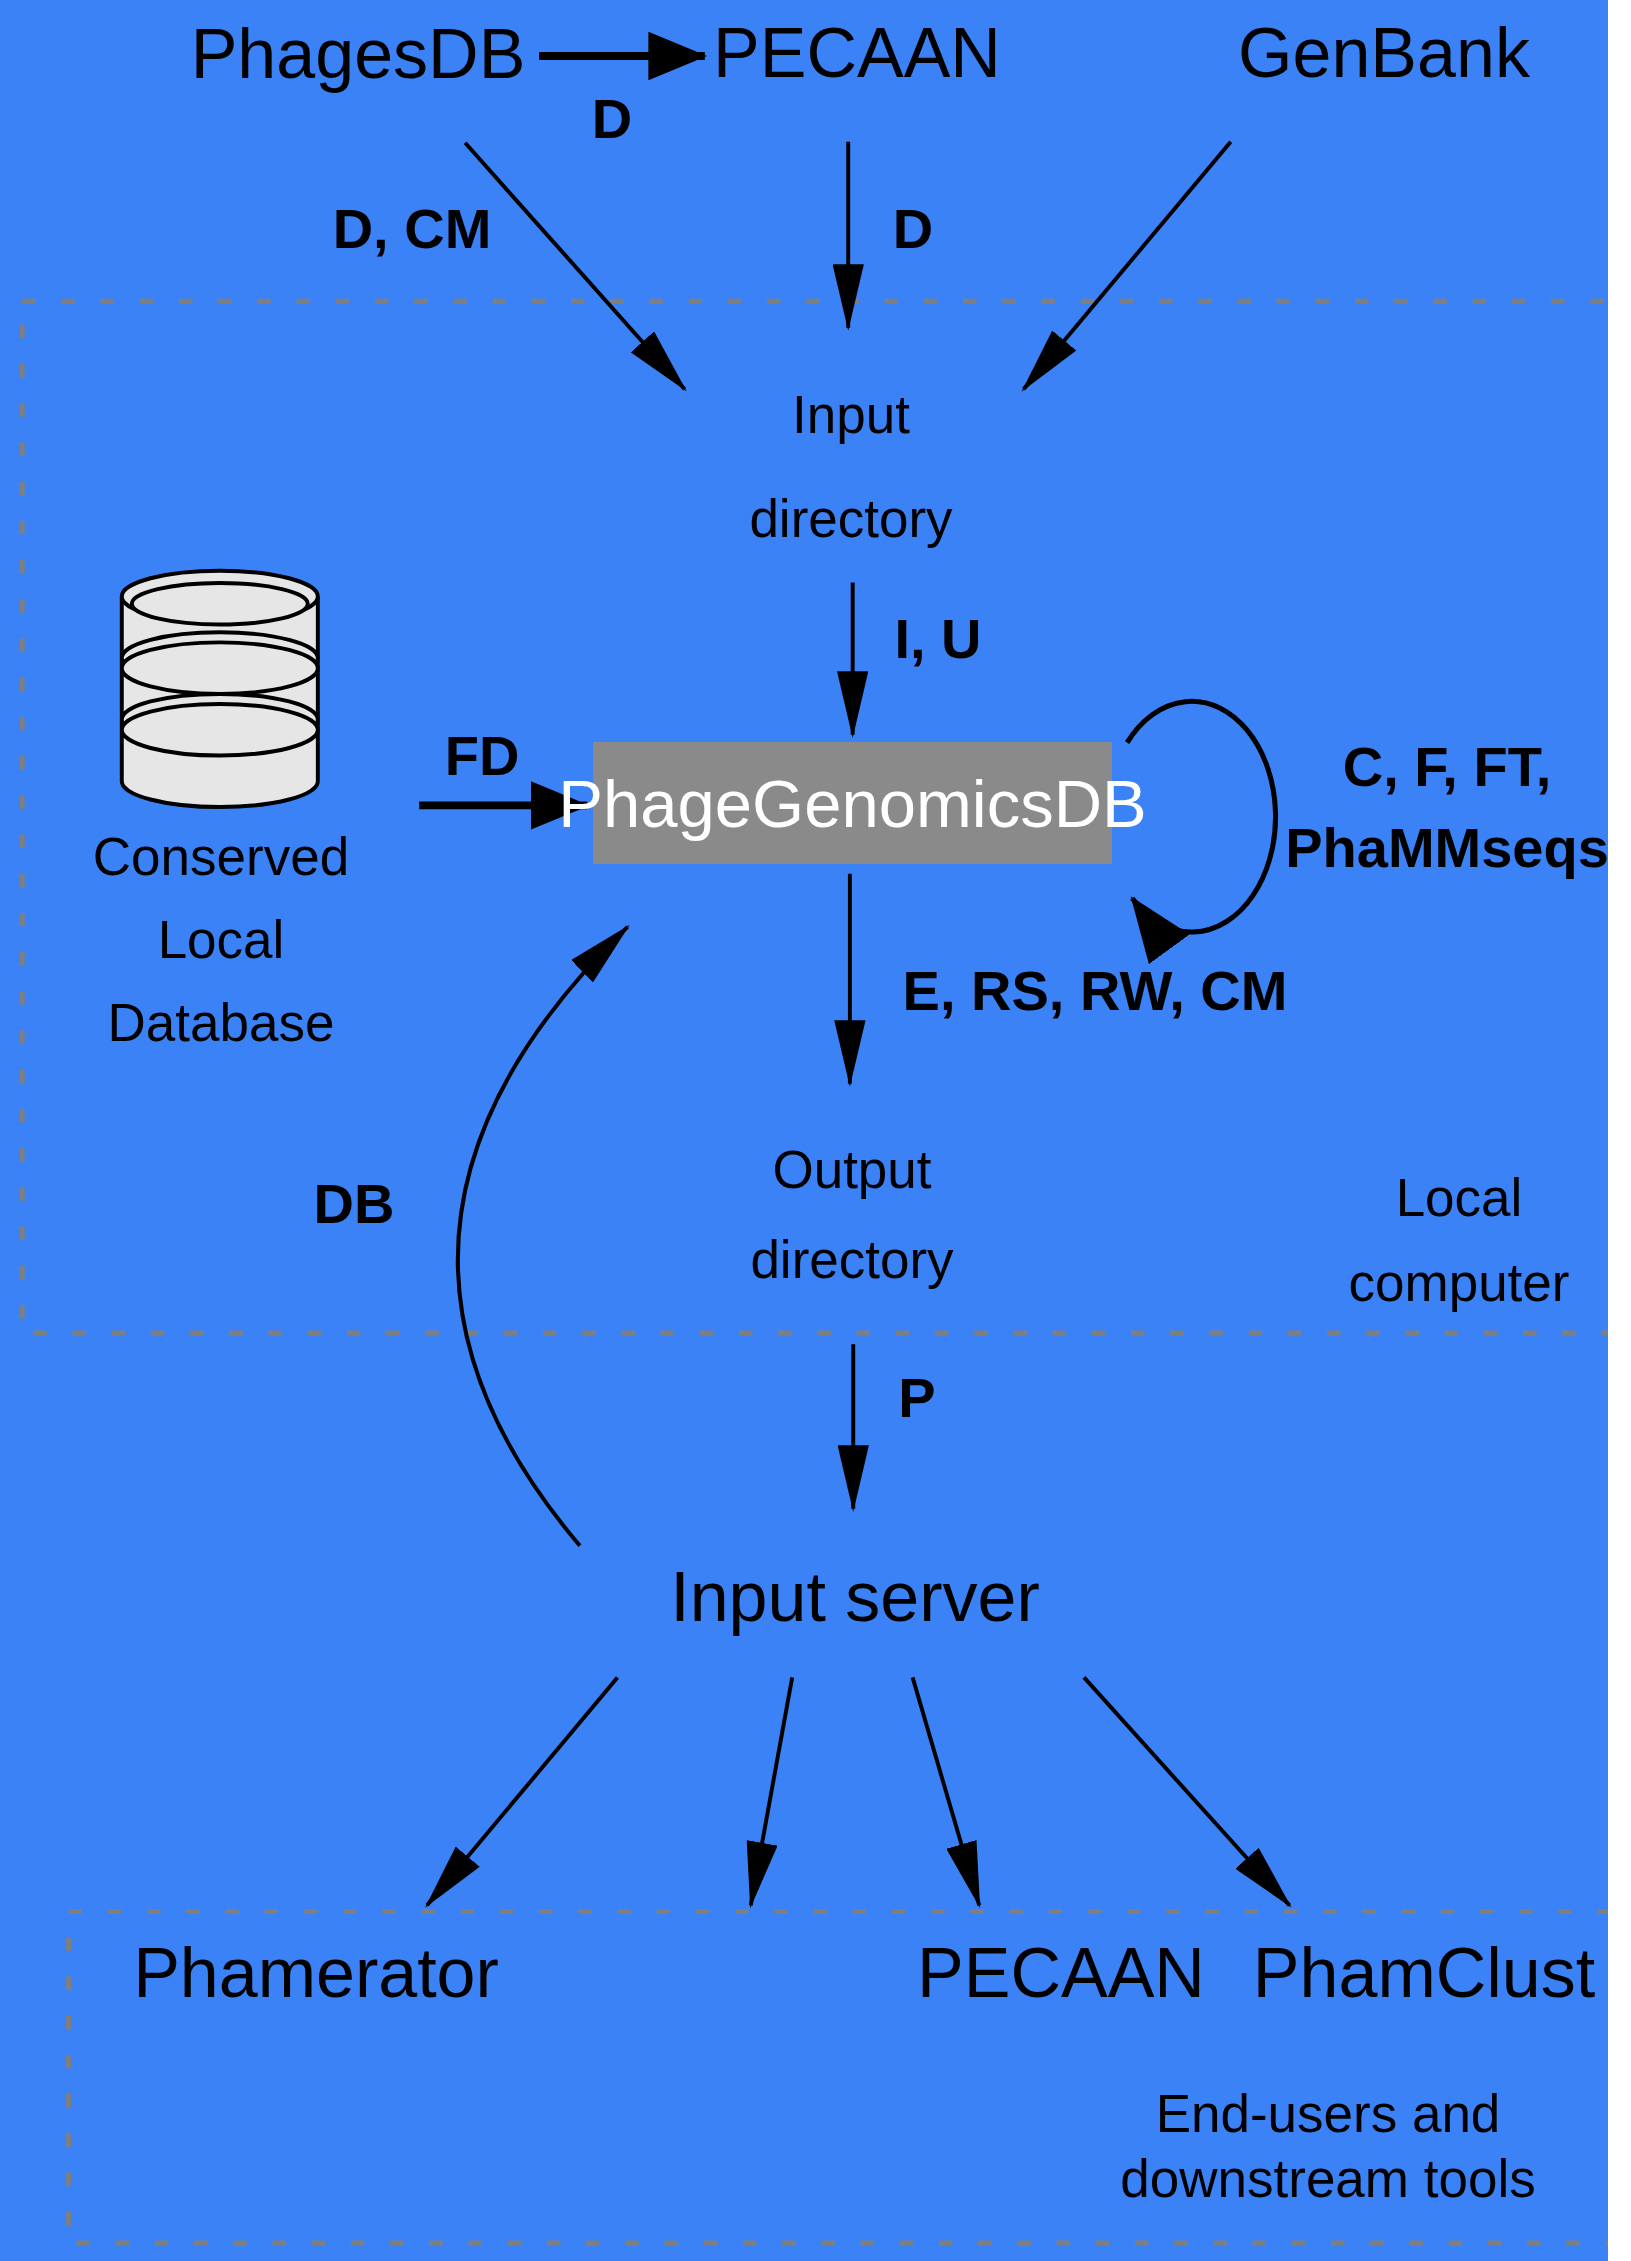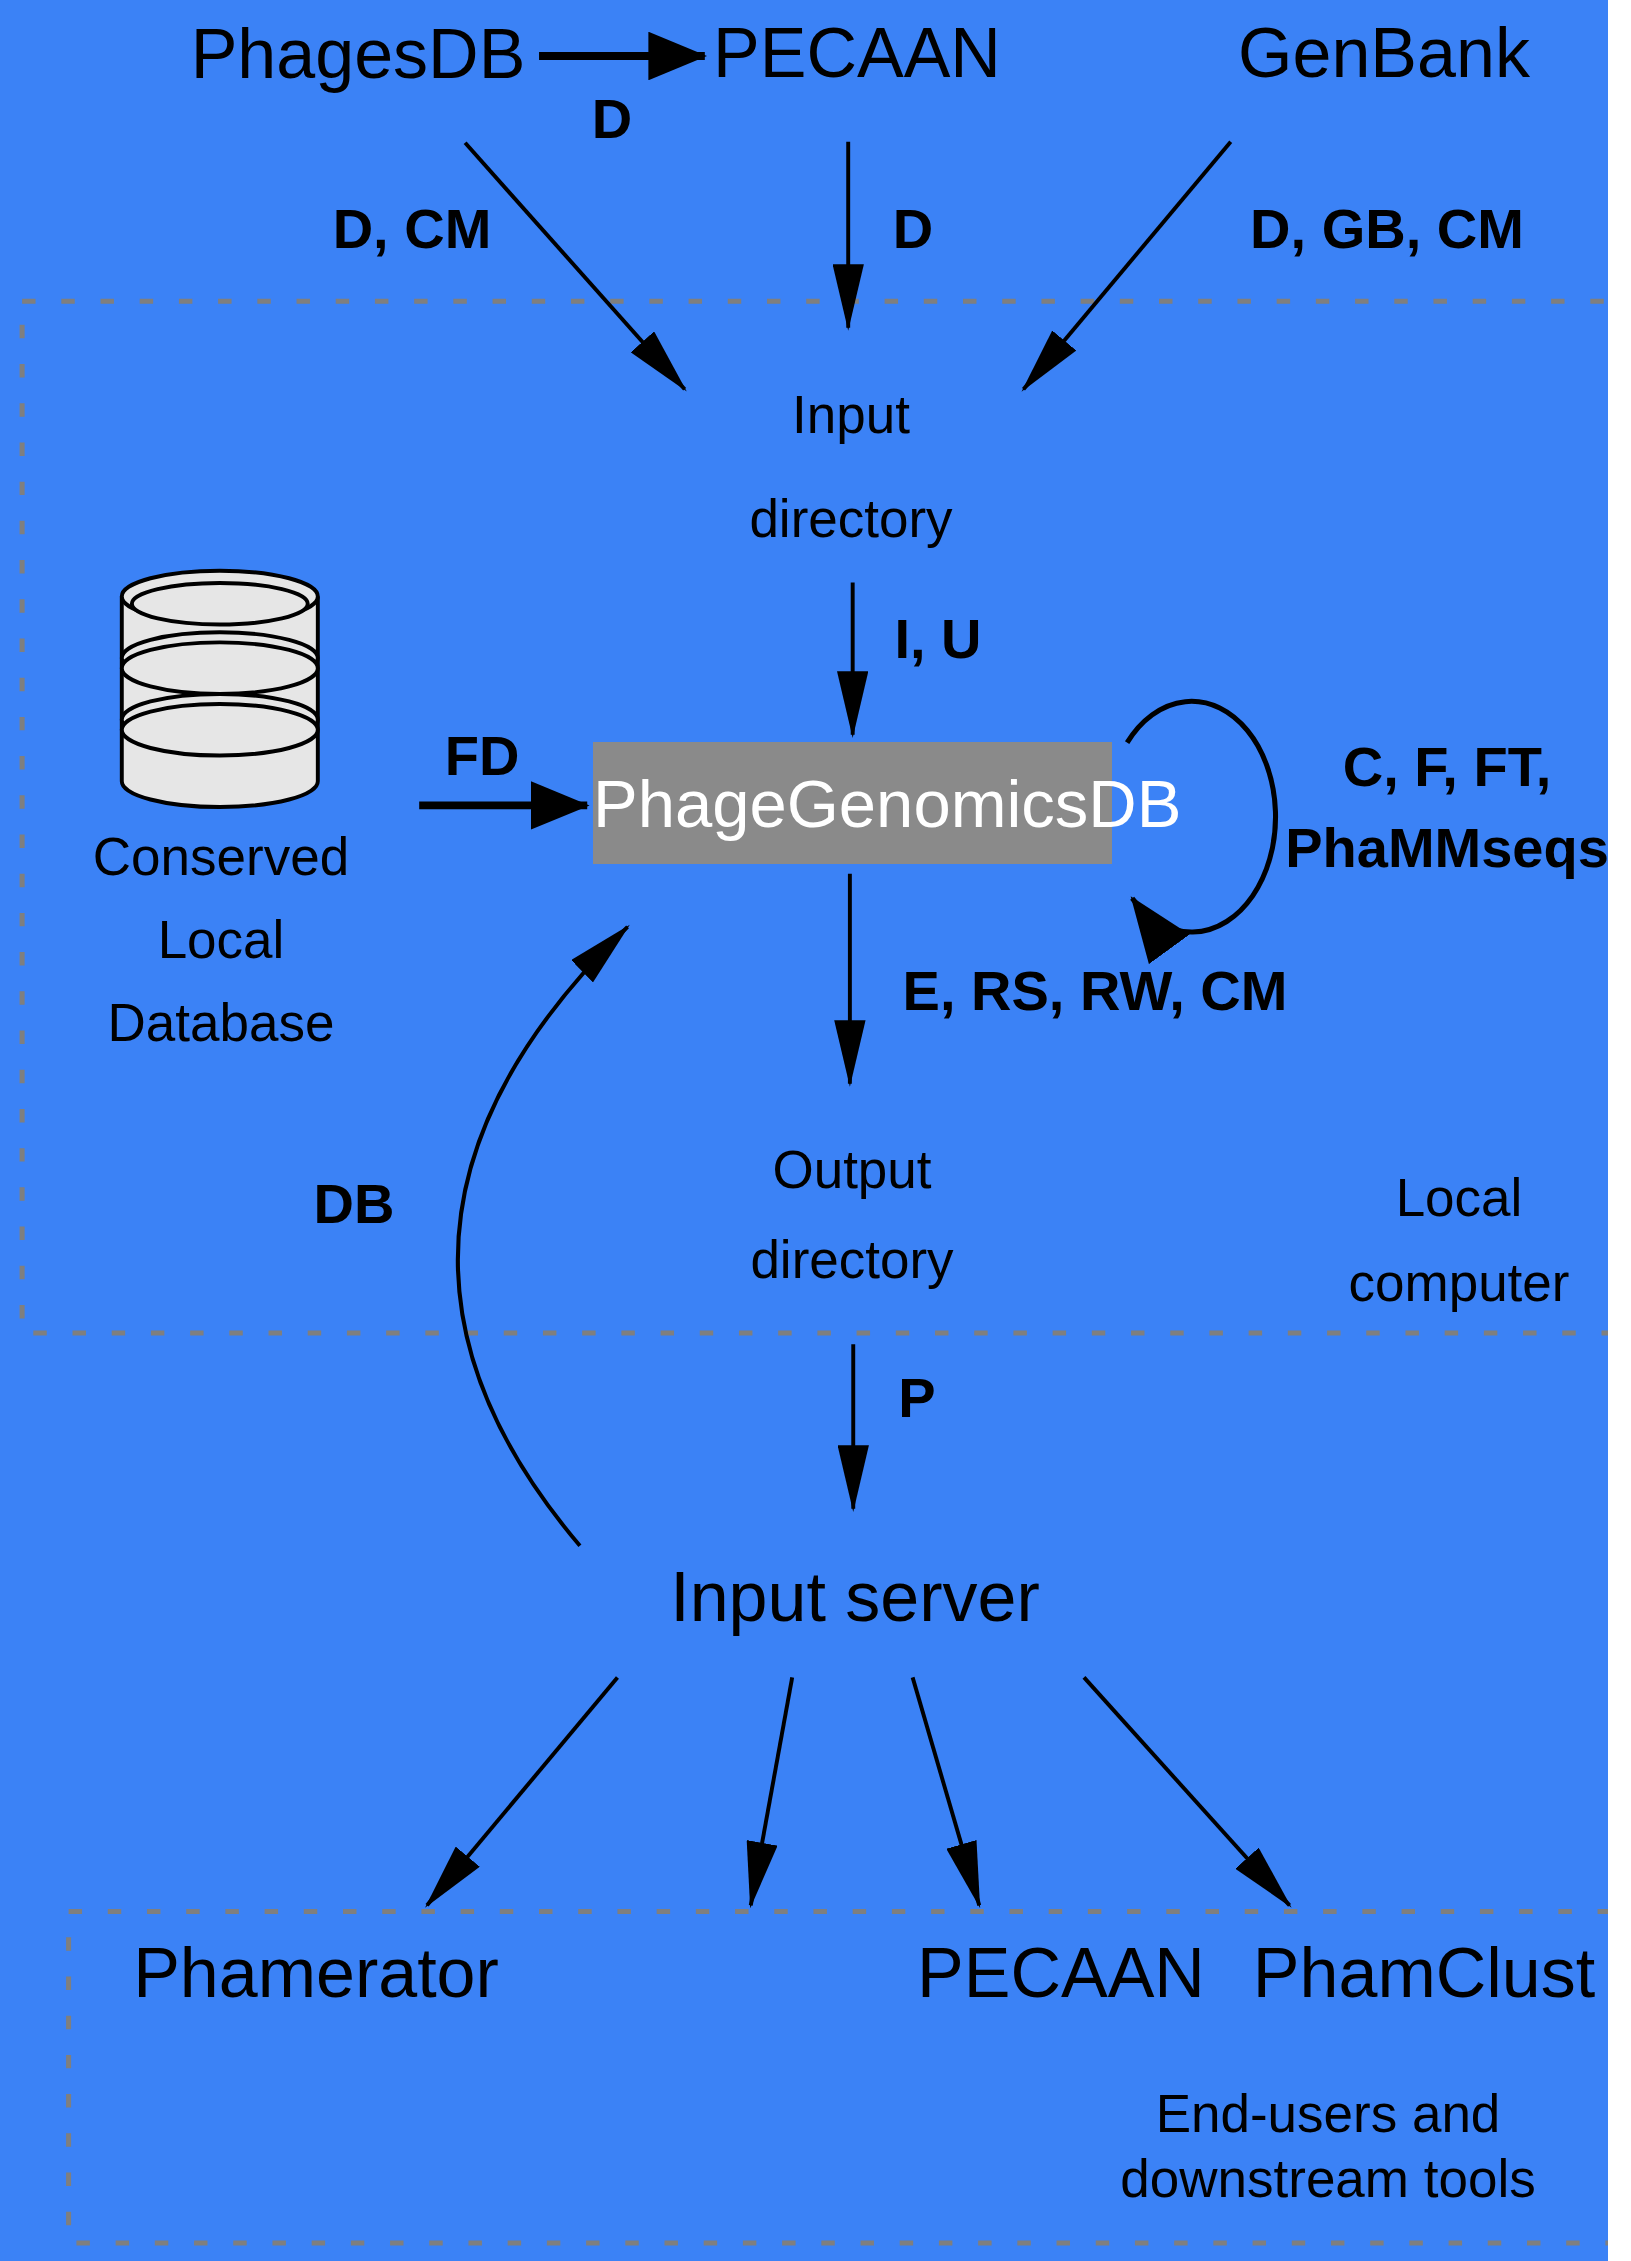--- a/index.html
+++ b/index.html
@@ -27,21 +27,21 @@
     text-align:center;
     z-index:3;
   }
   .node{font-size:70px;line-height:1;}
   .node2{font-size:53px;}
   .tag{font-size:56px;font-weight:bold;line-height:1;}
   .dbbox{
     position:absolute;
     left:593px;top:742px;width:519px;height:122px;
     background:var(--db-box-fill);
-    display:flex;align-items:center;justify-content:flex-start;
+    display:flex;align-items:center;justify-content:center;
     z-index:2;
   }
   .dbbox span{
     color:var(--db-box-text);
     font-size:67px;
     white-space:nowrap;
   }
 </style>
 </head>
 <body>
@@ -96,21 +96,20 @@
     <line x1="1935" y1="2995" x2="2302" y2="3402" stroke="var(--line)" stroke-width="7" marker-end="url(#slim)"></line>
   </svg>
 
   <div class="node" style="left:358px;top:54px">PhagesDB</div>
   <div class="node" style="left:857px;top:53px">PECAAN</div>
   <div class="node" style="left:1384px;top:53px">GenBank</div>
 
   <div class="tag" style="left:612px;top:119px">D</div>
   <div class="tag" style="left:412px;top:229px">D, CM</div>
   <div class="tag" style="left:913px;top:229px">D</div>
-  <div class="tag" style="left:1387px;top:229px">D, GB, CM</div>
 
   <div class="node2" style="left:851px;top:467px;line-height:104px">
     <div>Input</div>
     <div>directory</div>
   </div>
 
   <div class="tag" style="left:938px;top:639px">I, U</div>
 
   <div class="node2" style="left:221px;top:939px;line-height:83px">
     <div>Conserved</div>

